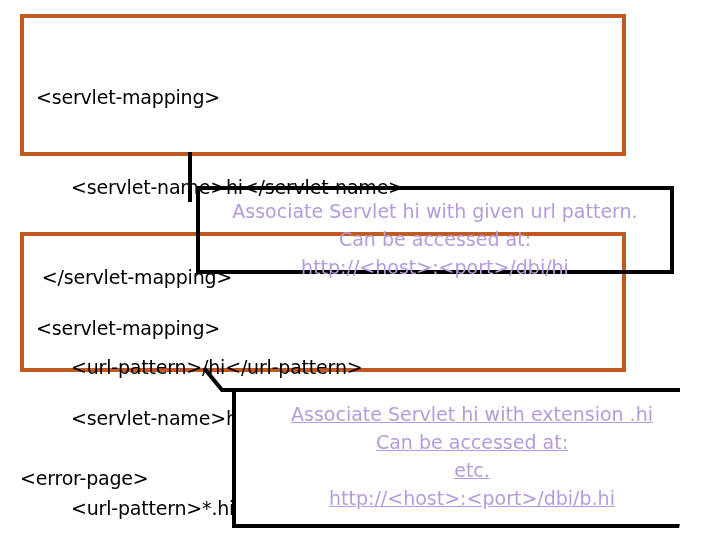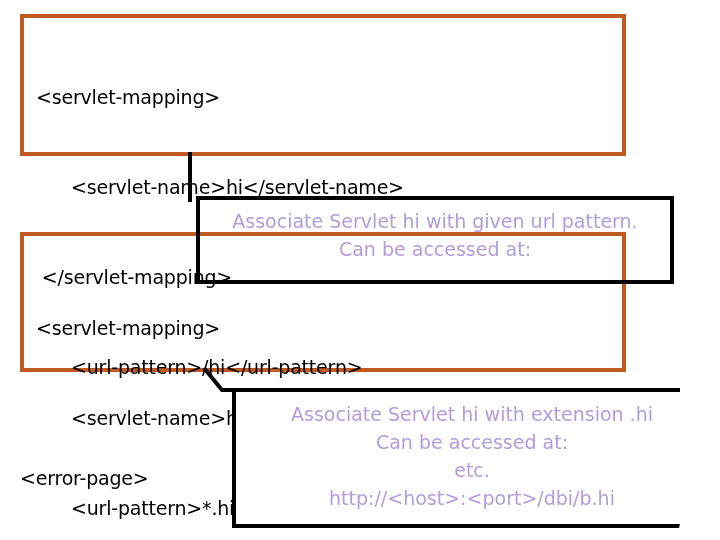--- a/index.html
+++ b/index.html
@@ -66,22 +66,22 @@
 
   
   #box-1  { left: 20px;  top: 14px;  width: 606px; height: 142px; }
   #code-1 { left: 36px;  top: 22px;  width: 580px; }
 
   #box-2  { left: 20px;  top: 232px; width: 606px; height: 140px; }
   #code-2 { left: 36px;  top: 253px; width: 580px; }
 
   #code-3 { left: 20px;  top: 403px; width: 340px; }
 
-  #callout-1 { left: 196px; top: 196px; width: 478px; height: 88px; padding-top: 7px; }
-  #callout-2 { left: 232px; top: 388px; width: 480px; height: 140px; padding-top: 8px; }
+  #callout-1 { left: 196px; top: 186px; width: 478px; height: 88px; padding-top: 7px; }
+  #callout-2 { left: 232px; top: 388px; width: 480px; height: 140px; padding-top: 8px; text-decoration: underline; }
 
   #leader-1-v { left: 188px; top: 152px; width: 4px; height: 50px; }
 </style>
 </head>
 <body>
 
 <div id="stage">
 
   <div class="code-box" id="box-1"></div>
   <div class="code-text" id="code-1">
@@ -109,20 +109,21 @@
     
   </div>
 
   <svg class="leader-diag" style="left:200px; top:366px; width:46px; height:30px;" viewBox="0 0 46 30">
     <path d="M4 2 L22 24 L34 24" stroke="#000000" stroke-width="4" fill="none"></path>
   </svg>
 
   <div class="callout" id="callout-1">
     <span class="cl">Associate Servlet hi with given url pattern.</span>
     <span class="cl">Can be accessed at:</span>
+    <span class="cl">http://&lt;host&gt;:&lt;port&gt;/dbi/hi</span>
   </div>
 
   <div class="callout solid-bg" id="callout-2">
     <span class="cl">Associate Servlet hi with extension .hi</span>
     <span class="cl">Can be accessed at:</span>
     <span class="cl">etc.</span>
     <span class="cl">http://&lt;host&gt;:&lt;port&gt;/dbi/b.hi</span>
   </div>
 
 </div>

